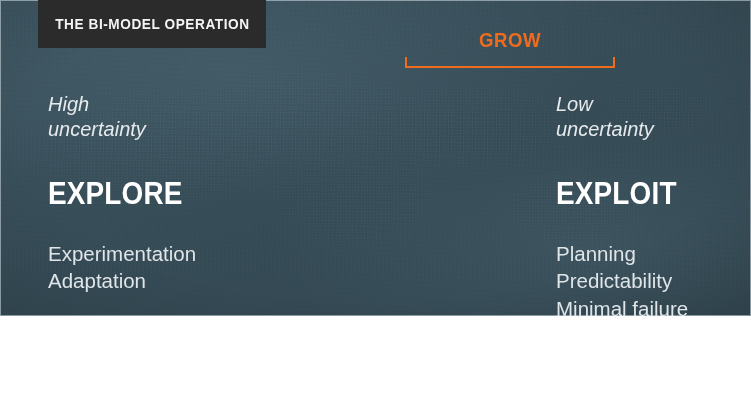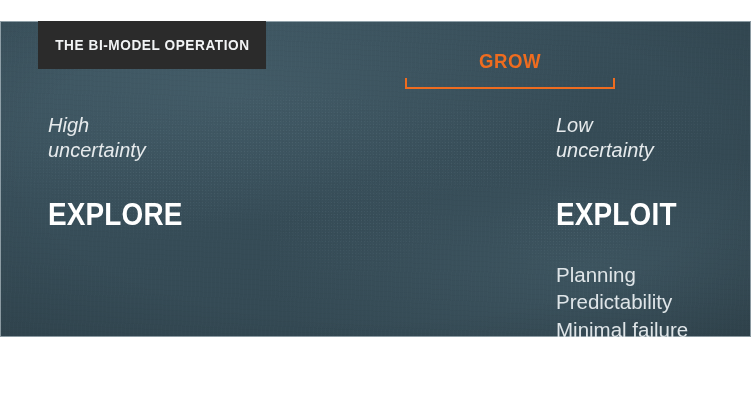--- a/index.html
+++ b/index.html
@@ -16,21 +16,20 @@
     position: relative;
     width: 751px;
     height: 316px;
     overflow: hidden;
     box-sizing: border-box;
     background-color: #3a525d;
     background-image:
       radial-gradient(ellipse 70% 60% at 30% 22%, rgba(74,100,112,0.55) 0%, rgba(74,100,112,0) 70%),
       radial-gradient(ellipse 60% 55% at 78% 78%, rgba(70,96,108,0.5) 0%, rgba(70,96,108,0) 72%),
       linear-gradient(160deg, #3c5460 0%, #364c57 48%, #31454f 100%);
-    margin-top: 21px;
   }
 
   
   .texture-dots {
     position: absolute;
     inset: 0;
     background-image:
       radial-gradient(rgba(190,210,220,0.085) 0.8px, rgba(0,0,0,0) 0.9px);
     background-size: 3px 3px;
     -webkit-mask-image:
@@ -198,20 +197,22 @@
       <span class="rule"></span>
       <span class="cap cap-right"></span>
     </div>
   </div>
 
   <div class="col col-left">
     <div class="uncertainty">High
 uncertainty</div>
     <div class="mode-heading">EXPLORE</div>
     <ul class="attr-list">
+      <li>Experimentation</li>
+      <li>Adaptation</li>
     </ul>
   </div>
 
   <div class="col col-right">
     <div class="uncertainty">Low
 uncertainty</div>
     <div class="mode-heading">EXPLOIT</div>
     <ul class="attr-list">
       <li>Planning</li>
       <li>Predictability</li>

